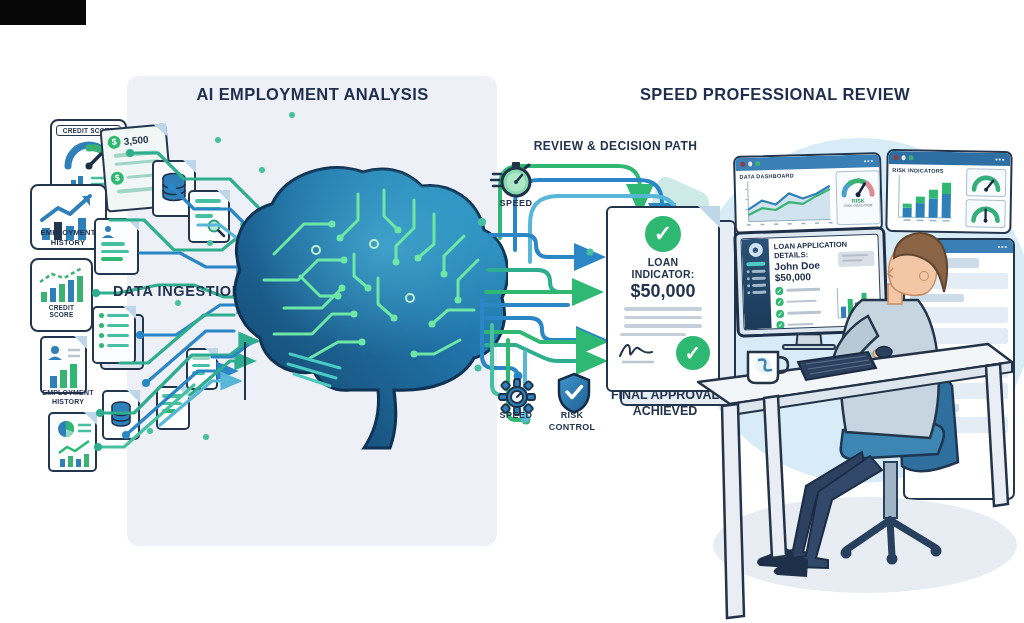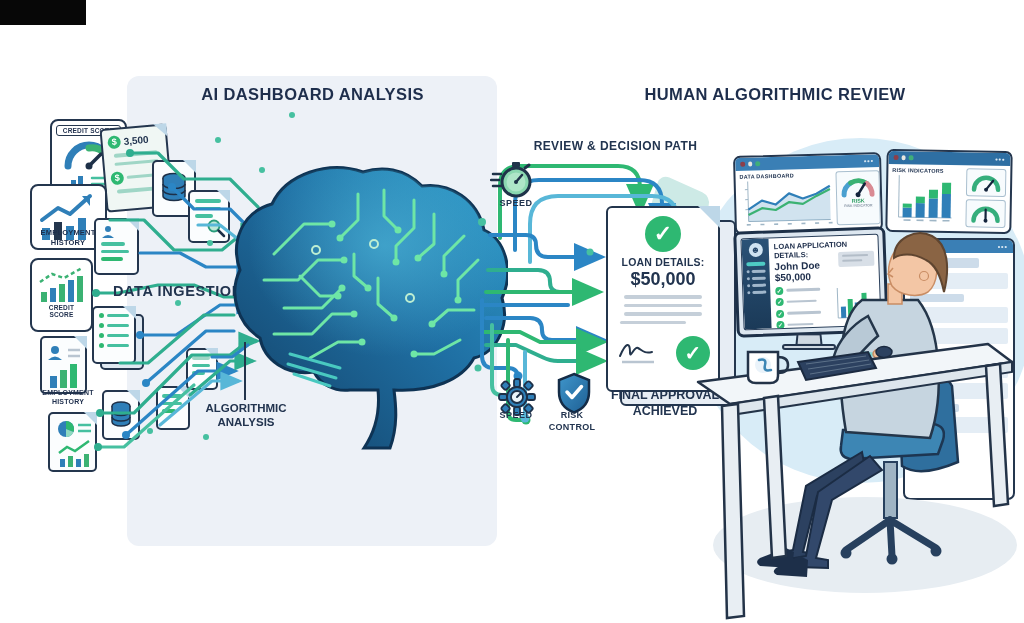--- a/index.html
+++ b/index.html
@@ -90,22 +90,22 @@
 </head>
 <body>
 
 <div class="canvas">
 
   <div class="abs blob"></div>
   <div class="abs deco-tri"></div>
   <div class="abs ai-panel"></div>
   <div class="abs blackbox"></div>
 
-  <div class="abs sec-head ai-head">AI DASHBOARD ANALYSIS</div>
-  <div class="abs sec-head human-head">HUMAN ALGORITHMIC REVIEW</div>
+  <div class="abs sec-head ai-head">AI EMPLOYMENT ANALYSIS</div>
+  <div class="abs sec-head human-head">SPEED PROFESSIONAL REVIEW</div>
 
   <div class="card" style="left:50px;top:119px;width:77px;height:87px;padding:4px;">
     <div class="tinylabel" style="border:1.5px solid #24364e;border-radius:3px;padding:1px 0;">CREDIT SCORE</div>
     <svg width="66" height="58" viewBox="0 0 66 58">
       <path d="M12 30 A18 18 0 0 1 54 30" fill="none" stroke="#2f7fb8" stroke-width="7" stroke-linecap="round"></path>
       <path d="M33 12 A18 18 0 0 1 54 30" fill="none" stroke="#3bb273" stroke-width="7" stroke-linecap="round"></path>
       <line x1="33" y1="30" x2="45" y2="18" stroke="#1d3048" stroke-width="3.5" stroke-linecap="round"></line>
       <circle cx="33" cy="30" r="3.5" fill="#1d3048"></circle>
       <rect x="8" y="48" width="5" height="8" fill="#2f7fb8"></rect>
         <rect x="15" y="44" width="5" height="12" fill="#2f7fb8"></rect>
@@ -315,22 +315,20 @@
       <circle cx="340" cy="158" r="3"></circle>
         <circle cx="178" cy="208" r="3"></circle>
         <circle cx="150" cy="336" r="3"></circle>
         <circle cx="206" cy="342" r="3"></circle>
       <circle cx="292" cy="20" r="3"></circle>
     </g>
   </svg>
 
   <div class="abs lbl data-ingestion">DATA INGESTION</div>
   <div class="abs" style="left:244px;top:342px;width:2px;height:58px;background:#23354c;"></div>
-  <div class="abs lbl algo pre">ALGORITHMIC
-ANALYSIS</div>
 
   <svg class="abs" style="left:228px;top:158px;" width="280" height="305" viewBox="0 0 280 305">
     <defs>
       <linearGradient id="bg1" x1="0" y1="1" x2="1" y2="0">
         <stop offset="0" stop-color="#123e63"></stop>
           <stop offset=".55" stop-color="#1f6fa3"></stop>
           <stop offset="1" stop-color="#2f9ccb"></stop>
       </linearGradient>
       <radialGradient id="bg2" cx=".55" cy=".35" r=".5">
         <stop offset="0" stop-color="#57c3e2" stop-opacity=".55"></stop>
@@ -491,21 +489,21 @@
     <path d="M18 2 L33 8 V20 C33 31 26 37.5 18 40.5 C10 37.5 3 31 3 20 V8 Z" fill="url(#sh)" stroke="#142c47" stroke-width="2.5"></path>
     <path d="M11 20 L16 25.5 L25.5 14.5" fill="none" stroke="#fff" stroke-width="3.5" stroke-linecap="round" stroke-linejoin="round"></path>
   </svg>
   <div class="abs lbl risk-control pre">RISK
 CONTROL</div>
 
   <div class="abs appr-back"></div>
   <div class="abs appr">
     <div class="fold" style="border-width:0 22px 22px 0;"></div>
     <div class="check-big">✓</div>
-    <div class="appr-title">LOAN DETAILS:</div>
+    <div class="appr-title">LOAN INDICATOR:</div>
     <div class="appr-amount">$50,000</div>
     <div class="gline" style="width:84%;"></div>
       <div class="gline" style="width:84%;"></div>
     <div class="gline" style="width:84%;"></div>
       <div class="gline" style="width:70%;margin-right:24px;"></div>
     <svg class="abs" style="left:10px;bottom:24px;" width="44" height="26" viewBox="0 0 44 26">
       <path d="M2 16 C8 2 12 2 12 12 C12 20 16 6 20 8 C24 10 26 14 34 12" fill="none" stroke="#23354c" stroke-width="2" stroke-linecap="round"></path>
       <line x1="4" y1="22" x2="36" y2="22" stroke="#b9c5d1" stroke-width="2.5"></line>
     </svg>
     <div class="check-small">✓</div>

